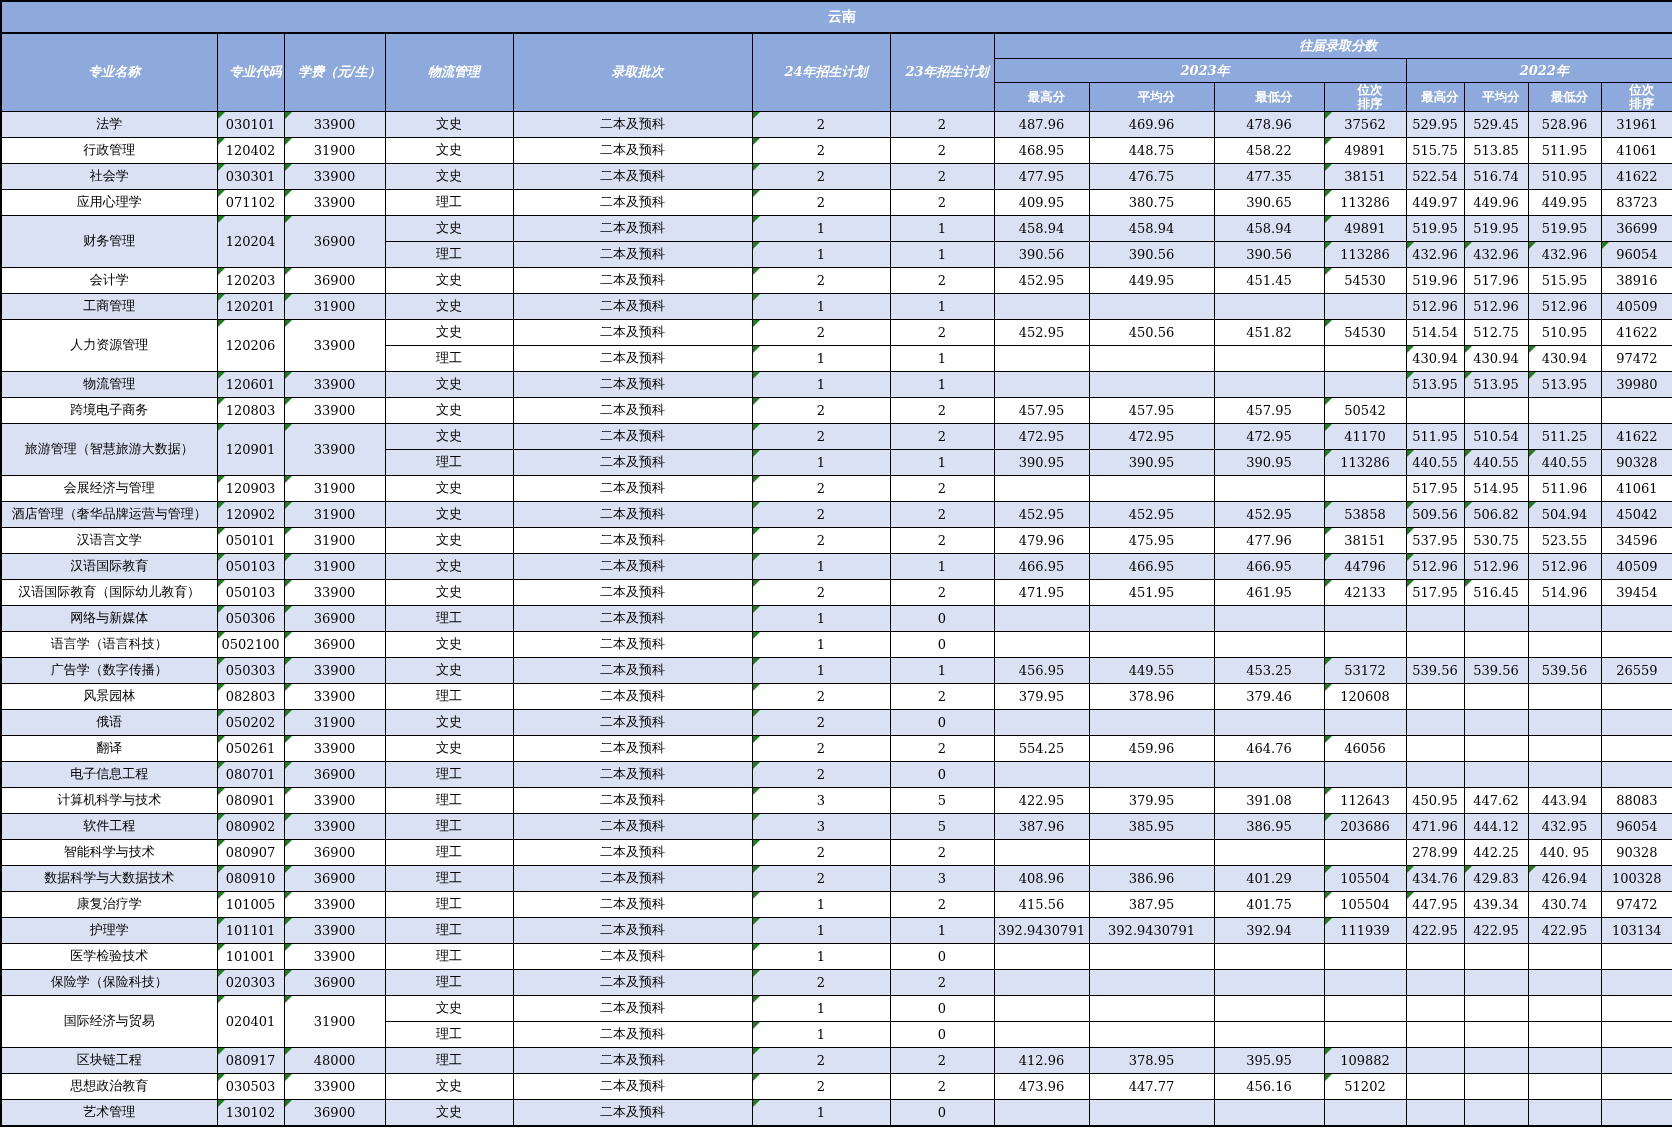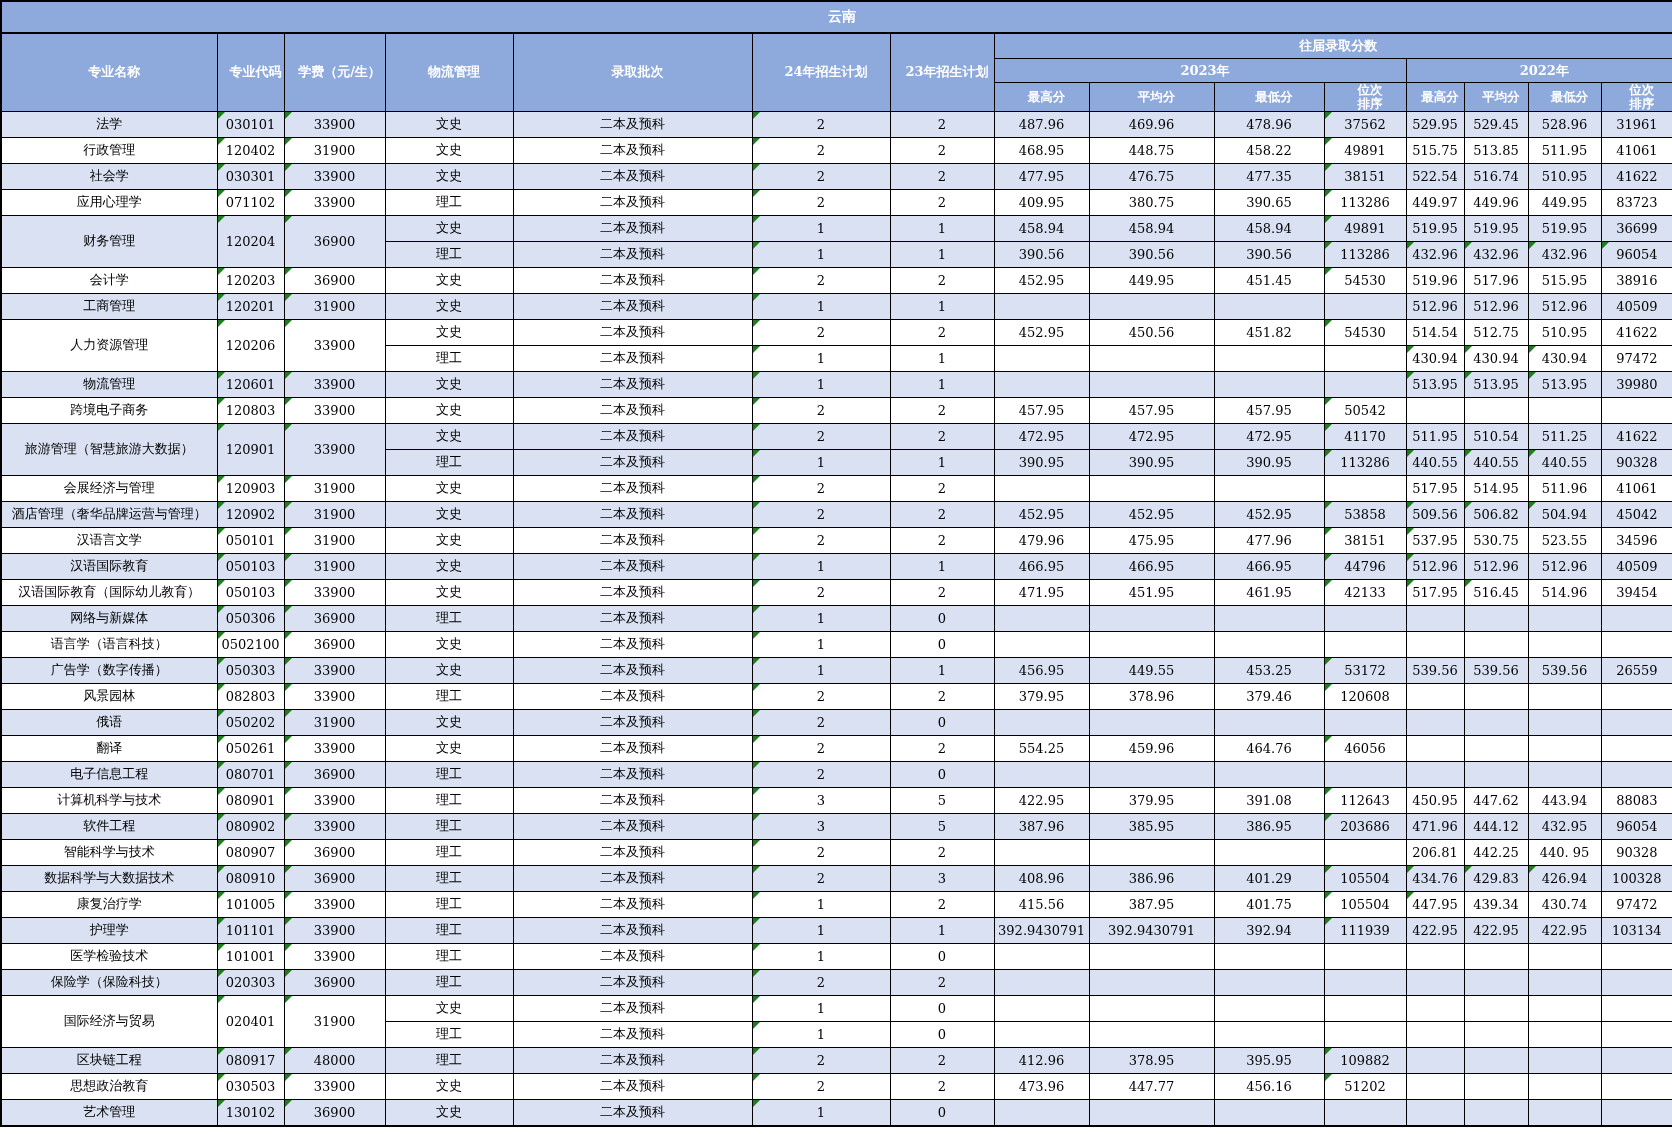--- a/index.html
+++ b/index.html
@@ -18,22 +18,22 @@
     font-size:13px;
   }
   table { border:2px solid var(--border,#000); }
   thead th {
     background:var(--header_bg,#8EA9DB);
     color:var(--header_text,#fff);
     font-weight:bold;
     padding-left:12px;
   }
   tr.title-row th { height:30px; font-size:14px; border-bottom-width:2px; }
-  tr.tier1 th { height:24px; }
-  tr.tier2 th { height:23px; }
+  tr.tier1 th { height:24px;font-style:italic; }
+  tr.tier2 th { height:23px;font-style:italic; }
   tr.tier3 th { height:25px; white-space:pre-line; line-height:1.1; font-size:12.5px;margin-left:24px; }
   tbody td { height:25px; background:var(--row_bg,#fff); }
   tbody tr.alt td { background:var(--row_alt_bg,#D9E1F2); }
   td.tri, th.tri { position:relative; }
   .tri::before {
     content:""; position:absolute; left:0; top:0; width:0; height:0;
     border-top:7px solid var(--marker_green,#1E7E1E);
     border-right:7px solid transparent;
   }
 </style>
@@ -563,21 +563,21 @@
           <td class="tri">080907</td>
           <td class="tri">36900</td>
           <td>理工</td>
           <td>二本及预科</td>
           <td class="tri">2</td>
           <td>2</td>
           <td></td>
           <td></td>
           <td></td>
           <td></td>
-          <td>206.81</td>
+          <td>278.99</td>
           <td>442.25</td>
           <td>440. 95</td>
           <td>90328</td>
         </tr>
         <tr class="alt">
           <td>数据科学与大数据技术</td>
           <td class="tri">080910</td>
           <td class="tri">36900</td>
           <td>理工</td>
           <td>二本及预科</td>

